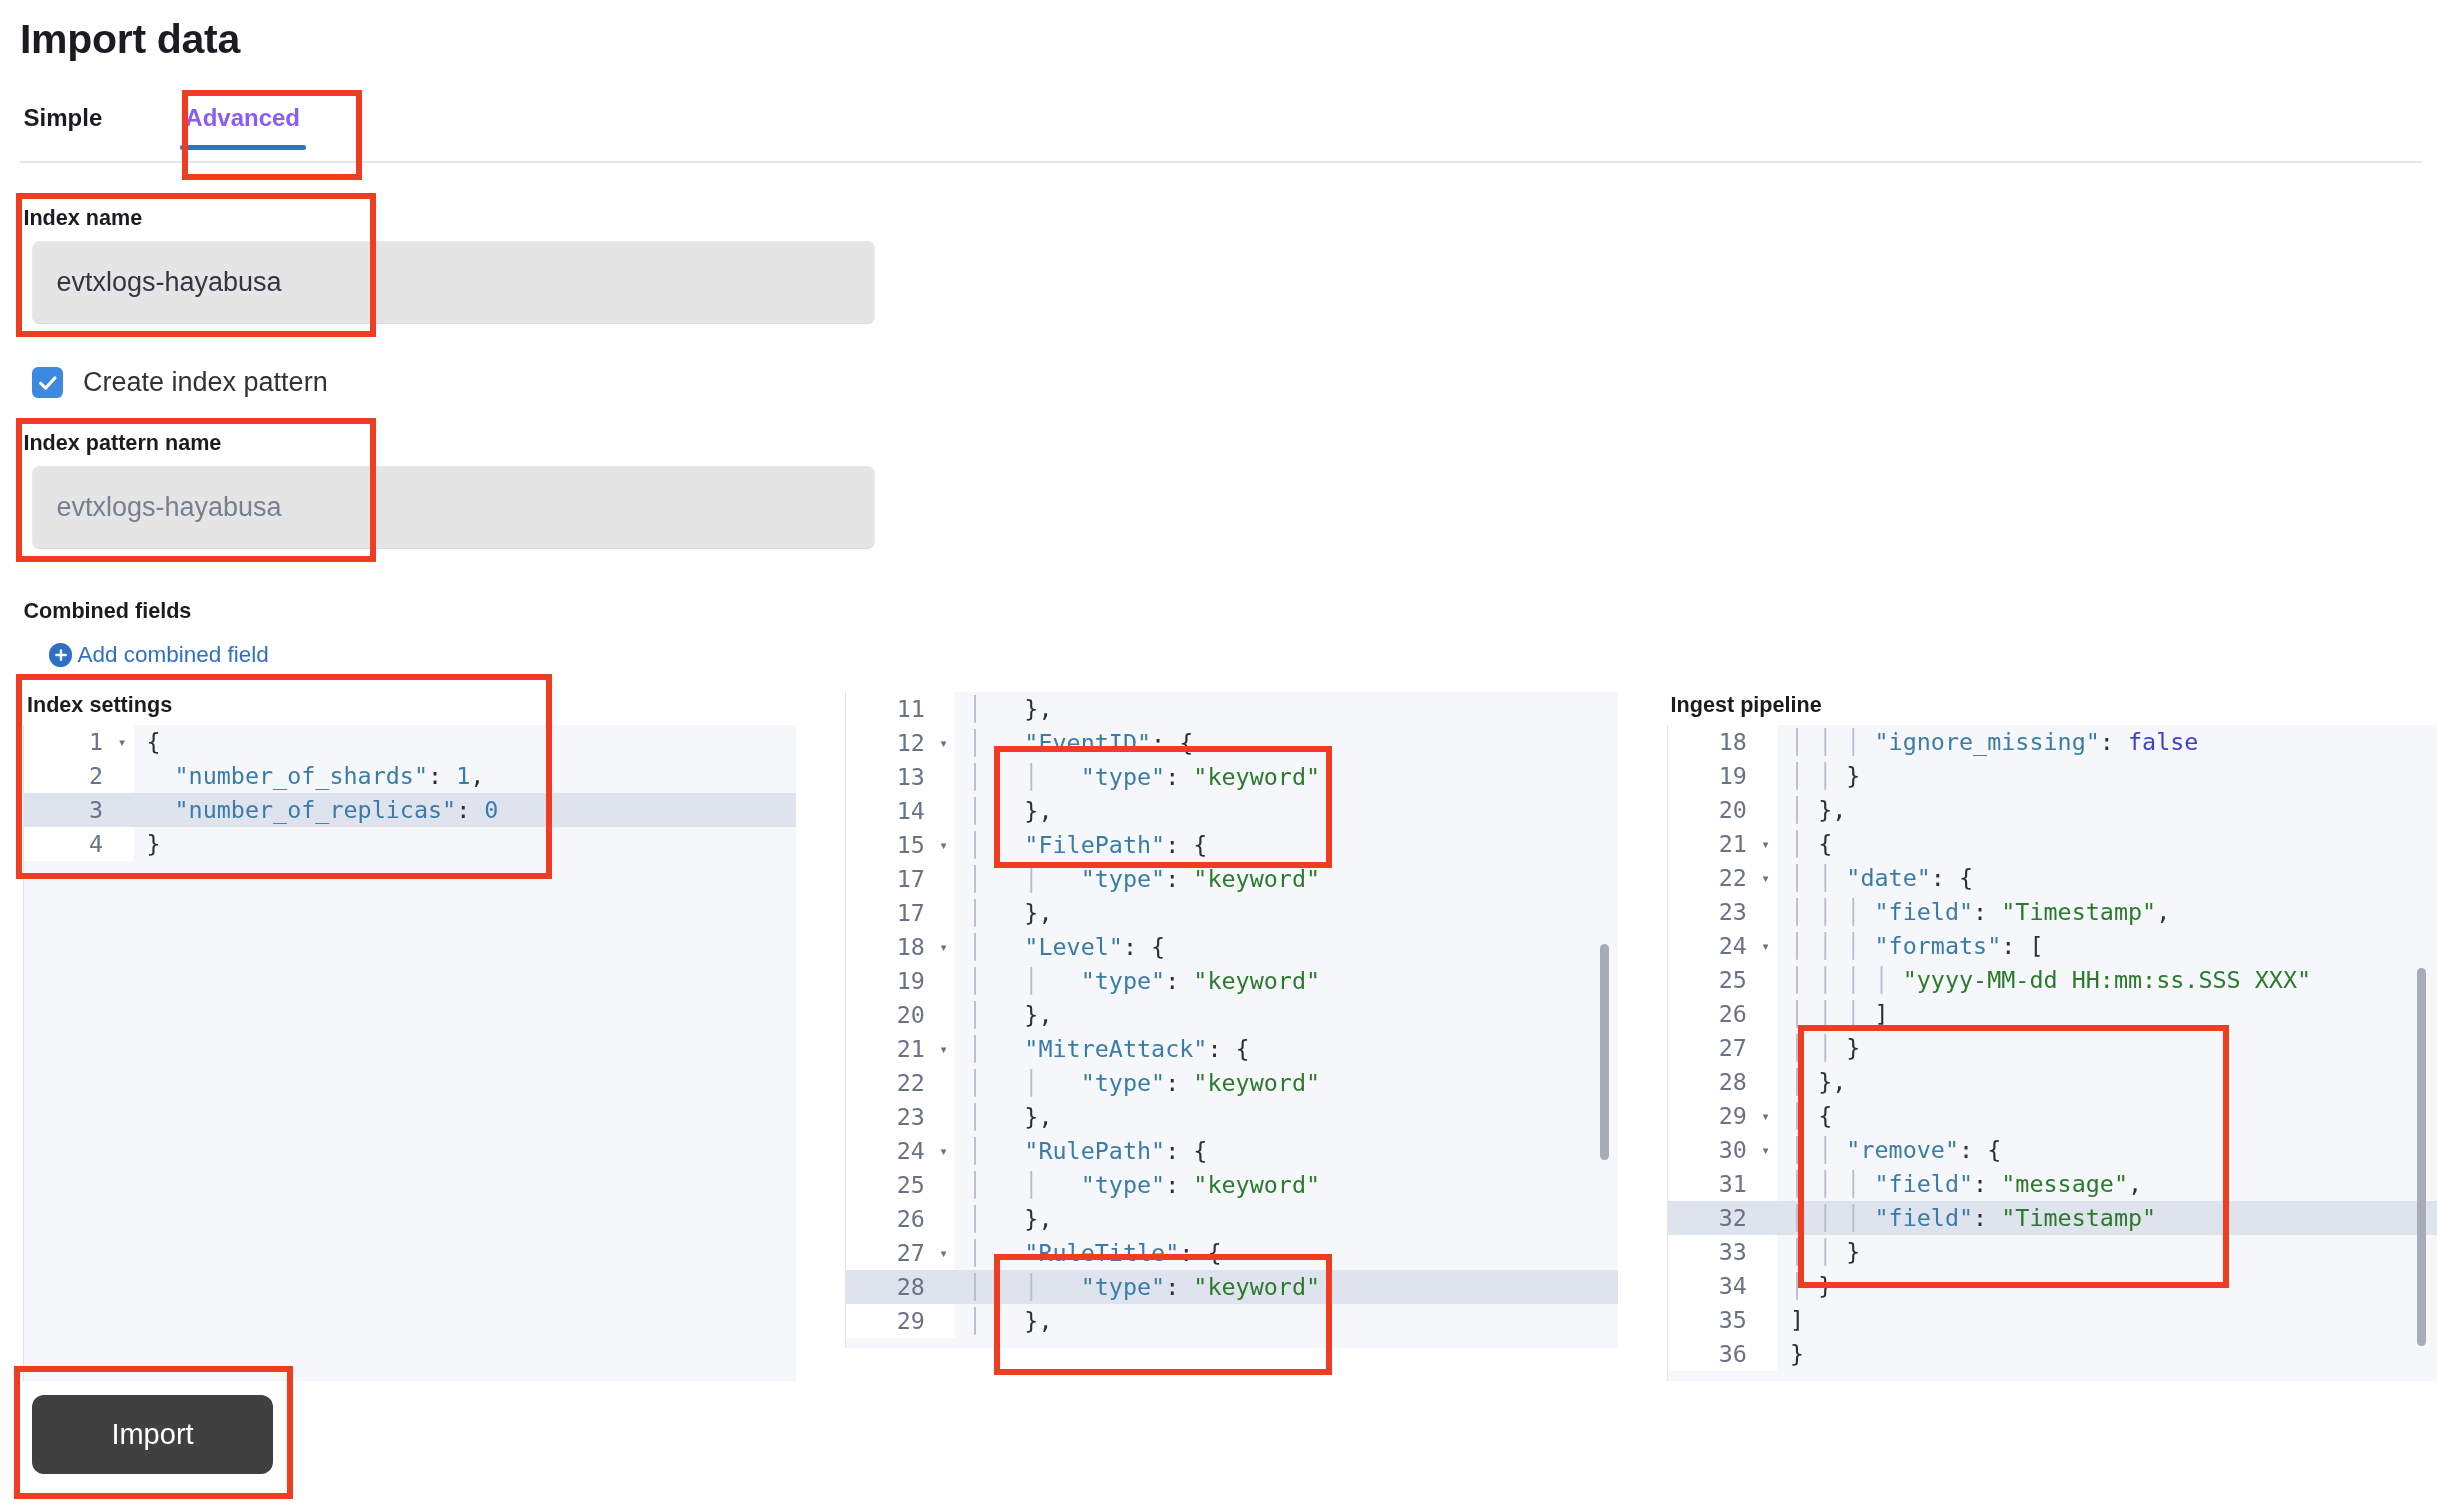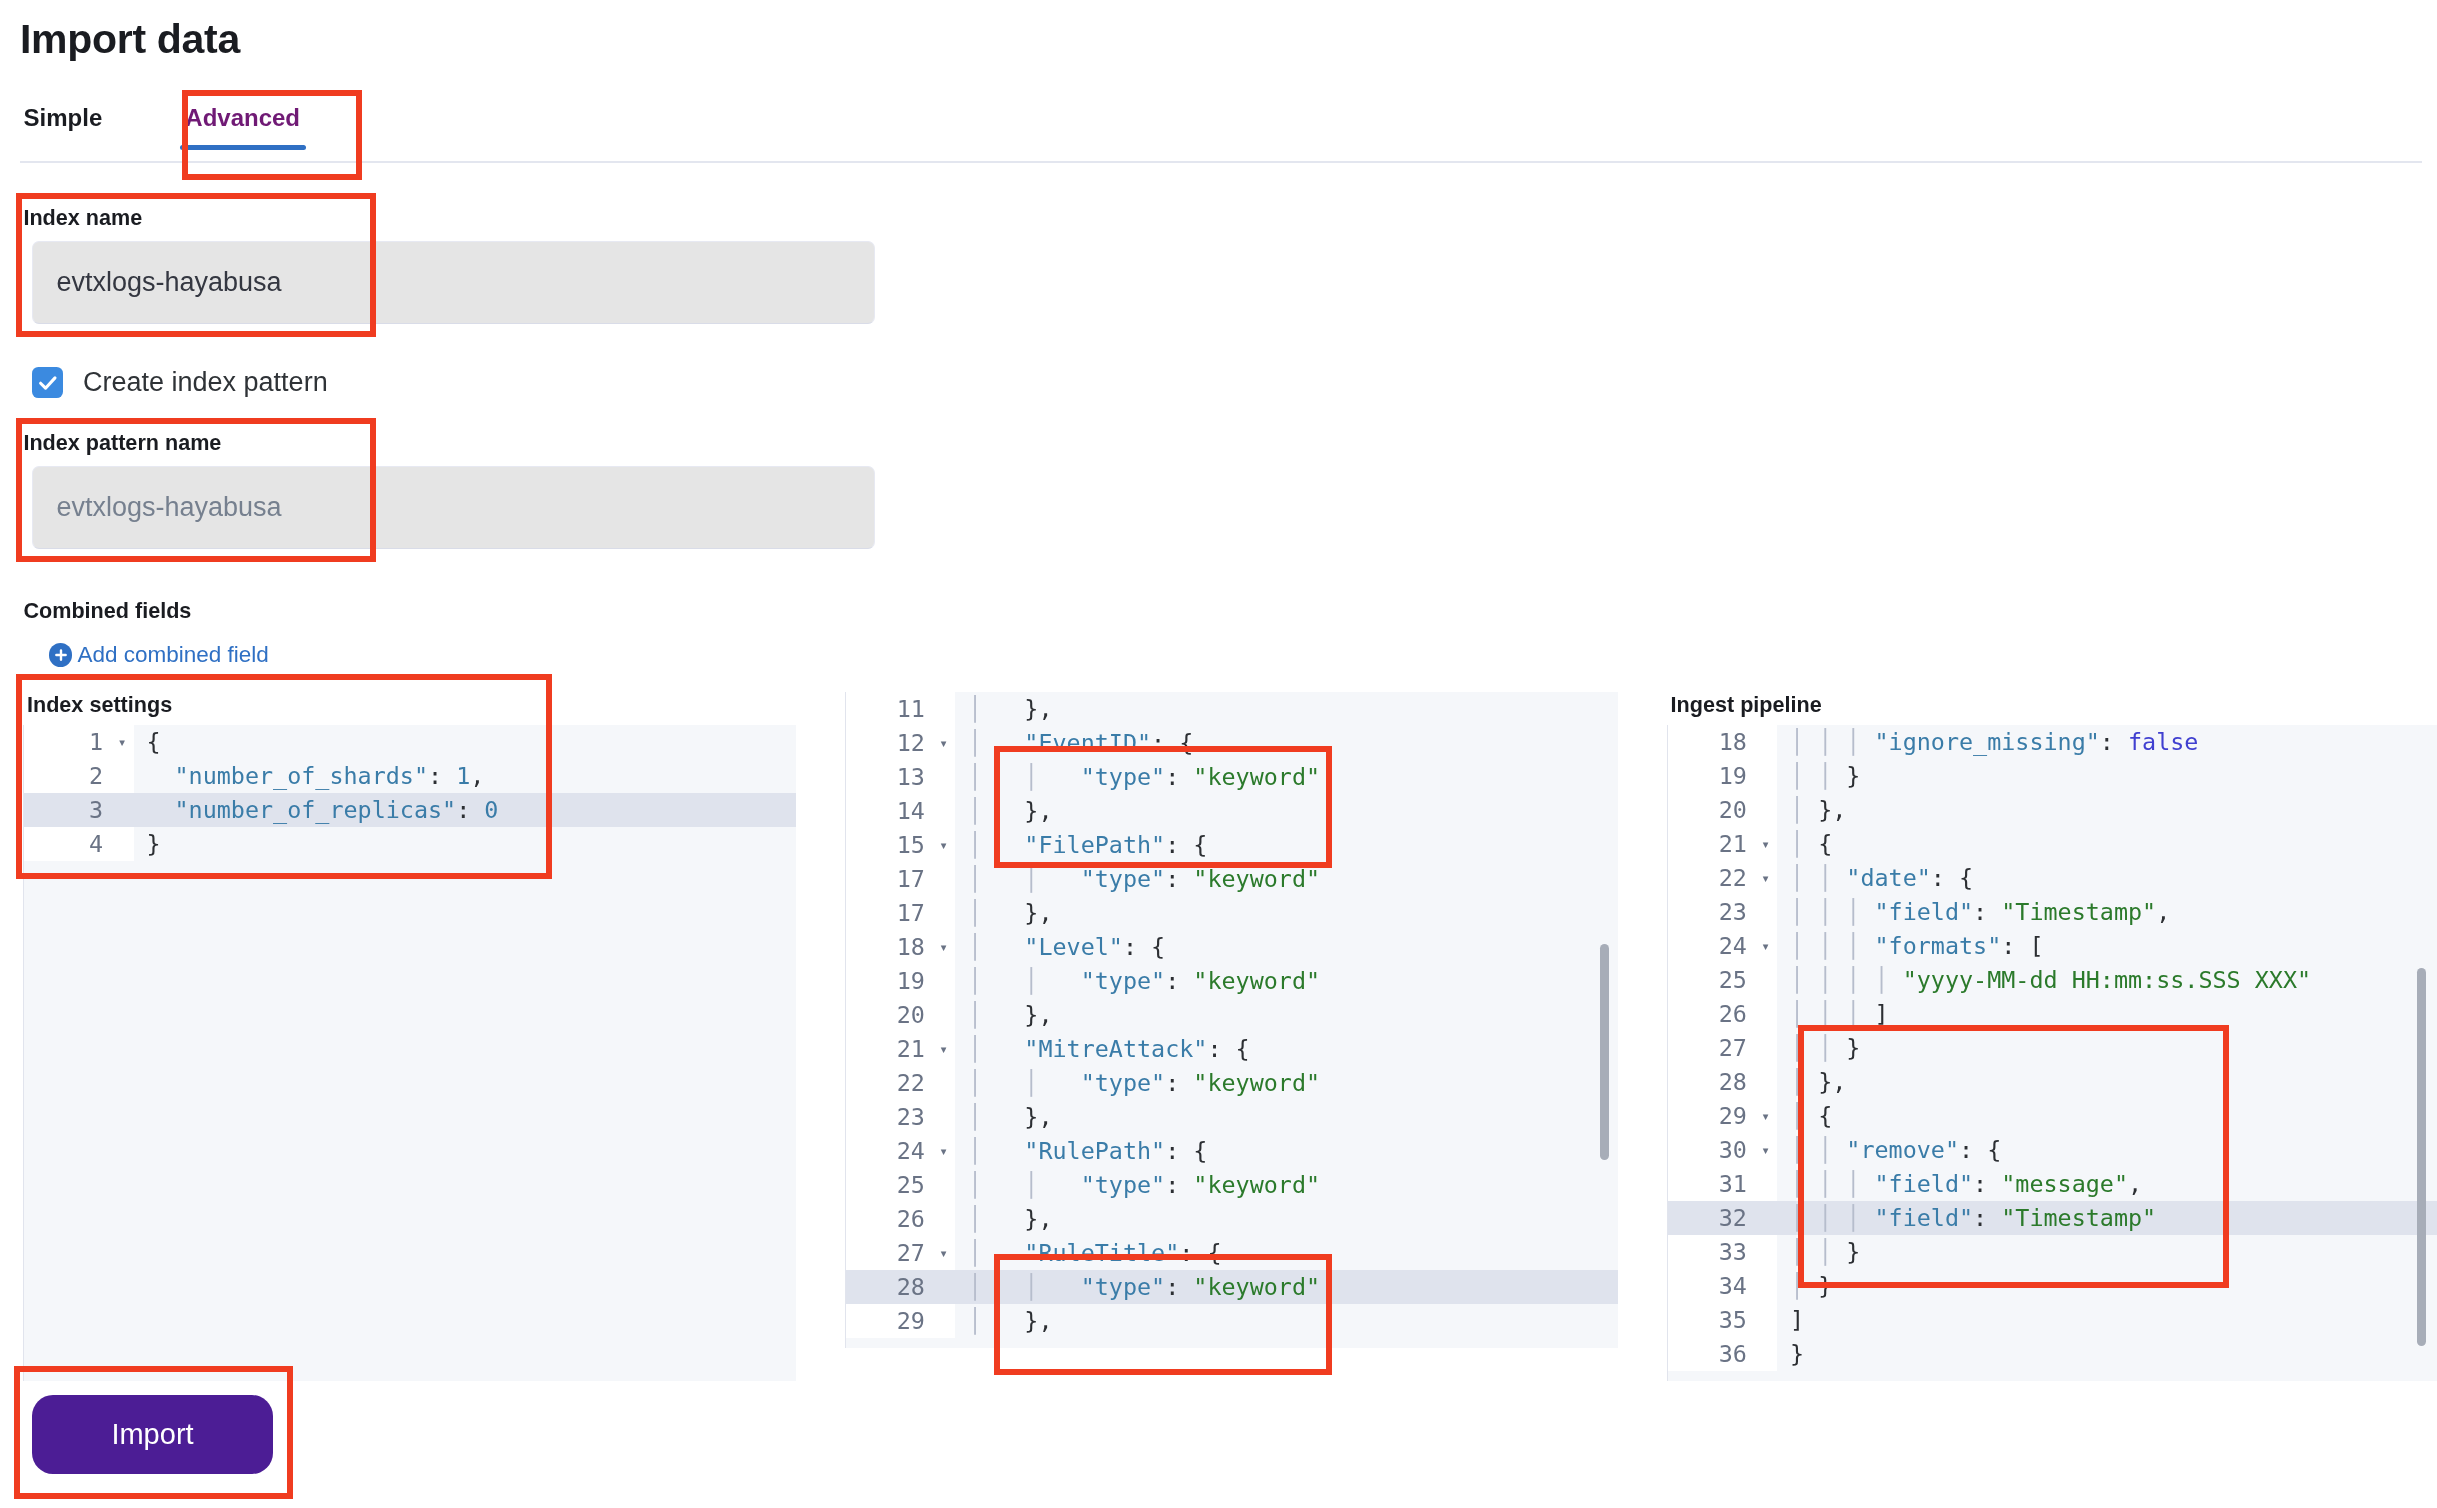--- a/index.html
+++ b/index.html
@@ -20,21 +20,21 @@
     letter-spacing: -0.3px;
   }
 
   
   .tabs { position: absolute; left: 20px; top: 99px; display: flex; align-items: flex-end; gap: 27px; }
   .tab {
     font-size: 24px; font-weight: 700; color: #1a1c21;
     padding: 5.4px 27px 18px 3.6px; position: relative; cursor: pointer;
     background: transparent; border: none; font-family: inherit;
   }
-  .tab.active { color: #701a75; padding-left: 29px; padding-right: 29px; }
+  .tab.active { color: #8b5cf6; padding-left: 29px; padding-right: 29px; }
   .tab.active::after {
     content: ""; position: absolute; left: 23.4px; right: 23.4px; bottom: 0;
     height: 5.4px; background: #2f70c4; border-radius: 2.7px;
   }
   .tabs-rule {
     position: absolute; left: 20px; top: 161px; width: 2402px; height: 1.8px;
     background: #e3e6ef;
   }
 
   
@@ -107,22 +107,22 @@
   .p  { color: #2c2f33; }  
   .guide { color: #b6bdcc; }
 
   .vscroll {
     position: absolute; width: 9px; border-radius: 4.5px; background: #a7adb8;
   }
 
   
   .import-btn {
     position: absolute; left: 32px; top: 1395px;
-    width: 241px; height: 79px; border-radius: 21px;
-    background: #4c1d95; color: #ffffff;
+    width: 241px; height: 79px; border-radius: 12px;
+    background: #404040; color: #ffffff;
     font-size: 29px; font-weight: 400;
     display:flex; align-items:center; justify-content:center;
     border: none; cursor:pointer; font-family: inherit;
   }
 
   
   .anno {
     position: absolute; border: 6.3px solid #f03c20; pointer-events: none;
     background: transparent;
   }

